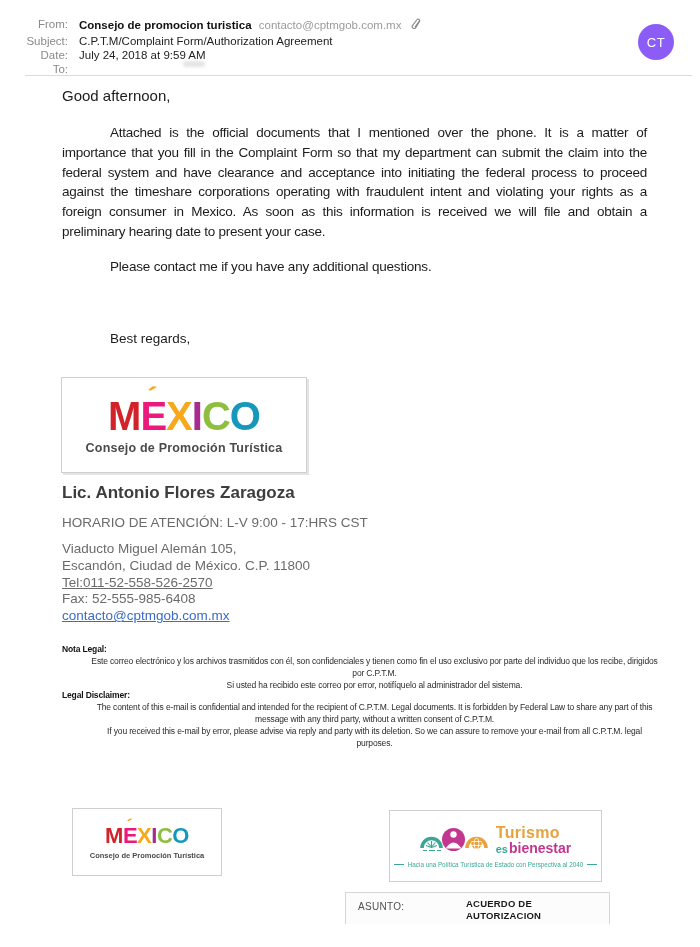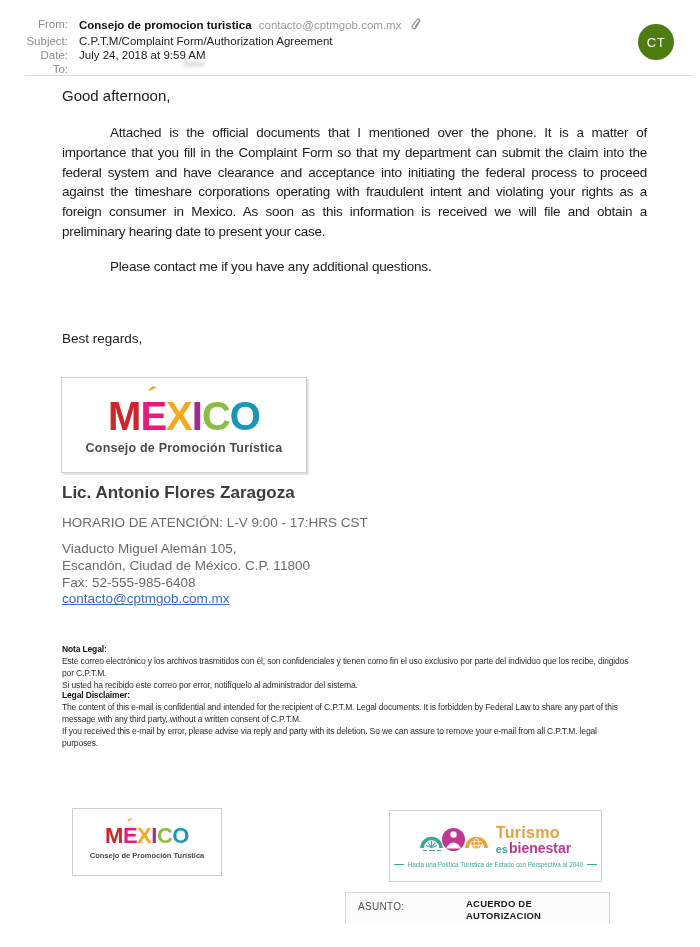--- a/index.html
+++ b/index.html
@@ -10,32 +10,32 @@
   .hdr{position:absolute;top:18px;left:0;width:620px;font-size:11.5px;line-height:13.5px;}
   .hdr-row{display:flex;margin-bottom:0.5px;}
   .hdr-label{display:inline-block;width:68px;text-align:right;color:#8a8a8e;flex:0 0 68px;}
   .hdr-val{margin-left:11px;color:#222;}
   .from-name{font-weight:bold;color:#111;}
   .from-email{color:#9b9b9b;margin-left:4px;}
   .clip-icon{display:inline-block;margin-left:6px;vertical-align:-2px;}
   .smudge{position:absolute;left:183px;top:43px;width:22px;height:6px;background:#cfcfcf;
           border-radius:3px;filter:blur(1.5px);opacity:.55;}
   .avatar{position:absolute;top:24px;left:638px;width:36px;height:36px;border-radius:50%;
-          background:#4d7c0f;color:#fff;font-size:13px;display:flex;align-items:center;
+          background:#8b5cf6;color:#fff;font-size:13px;display:flex;align-items:center;
           justify-content:center;letter-spacing:.5px;}
   .divider{position:absolute;top:75px;left:25px;right:8px;height:1px;background:#dcdcdc;}
 
   
   .body-text{position:absolute;left:62px;font-size:15px;color:#1c1c1c;
              font-family:"Liberation Sans",sans-serif;}
   .greeting{top:87px;}
   .para1{top:123px;width:585px;text-align:justify;text-indent:48px;
          font-size:13.5px;letter-spacing:-0.25px;line-height:19.8px;}
   .para2{top:259px;text-indent:48px;font-size:13.5px;letter-spacing:-0.2px;}
-  .closing{top:331px;font-size:13.5px;}
+  .closing{top:331px;font-size:13.5px;margin-left:48px;}
 
   
   .logo-card{position:absolute;left:61px;top:377px;width:244px;height:94px;background:#fff;
              border:1px solid #cfcfcf;box-shadow:2px 2px 0 #e4e4e4;display:flex;
              flex-direction:column;align-items:center;justify-content:center;}
   .wordmark{display:flex;align-items:flex-end;font-weight:bold;line-height:1;}
   .wordmark-lg span.lw{font-size:40px;letter-spacing:-1px;}
   .lw{display:inline-block;position:relative;}
   .e-wrap .accent{position:absolute;top:-13px;left:6px;font-size:30px;font-weight:bold;
                   transform:rotate(8deg);}
@@ -47,21 +47,21 @@
   .sig-addr{position:absolute;left:62px;top:541px;font-size:13.5px;color:#6b6b6b;line-height:16.8px;}
   .sig-link-tel{color:#6b6b6b;text-decoration:underline;}
   .sig-link-mail{color:#3a6bc9;text-decoration:underline;}
 
   
   .legal{position:absolute;left:62px;width:625px;font-size:8.5px;letter-spacing:-0.15px;
          color:#2b2b2b;line-height:12px;}
   .legal-nota{top:631px;margin-top:12px;}
   .legal-disc{top:689px;}
   .legal-title{font-weight:bold;color:#111;}
-  .legal-line{white-space:nowrap;}
+  .legal-line{white-space:nowrap;text-align:center;}
 
   
   .logo-card-sm{position:absolute;left:72px;top:808px;width:148px;height:66px;background:#fff;
                 border:1px solid #cfcfcf;display:flex;flex-direction:column;align-items:center;
                 justify-content:center;}
   .wordmark-sm span.lw{font-size:22px;letter-spacing:-0.5px;}
   .wordmark-sm .e-wrap .accent{top:-8px;left:3px;font-size:17px;}
   .logo-sub-sm{font-weight:bold;color:#4a4a4a;font-size:7.5px;margin-top:4px;}
 
   .turismo-card{position:absolute;left:389px;top:810px;width:211px;height:70px;background:#fff;
@@ -134,20 +134,21 @@
       <span class="lw" style="color: rgb(23, 152, 186);">O</span>
     </div>
     <div class="logo-sub">Consejo de Promoción Turística</div>
   </div>
 
   <div class="sig-name">Lic. Antonio Flores Zaragoza</div>
   <div class="sig-hours">HORARIO DE ATENCIÓN: L-V 9:00 - 17:HRS CST</div>
   <div class="sig-addr">
     <div>Viaducto Miguel Alemán 105,</div>
     <div>Escandón, Ciudad de México. C.P. 11800</div>
+    <div><a class="sig-link-tel" href="#">Tel:011-52-558-526-2570</a></div>
     <div>Fax: 52-555-985-6408</div>
     <div><a class="sig-link-mail" href="#">contacto@cptmgob.com.mx</a></div>
   </div>
 
   <div class="legal legal-nota">
     <div class="legal-title">Nota Legal:</div>
     <div class="legal-line">Este correo electrónico y los archivos trasmitidos con él, son confidenciales y tienen como fin el uso exclusivo por parte del individuo que los recibe, dirigidos</div>
     <div class="legal-line">por C.P.T.M.</div>
     <div class="legal-line">Si usted ha recibido este correo por error, notifíquelo al administrador del sistema.</div>
   </div>

